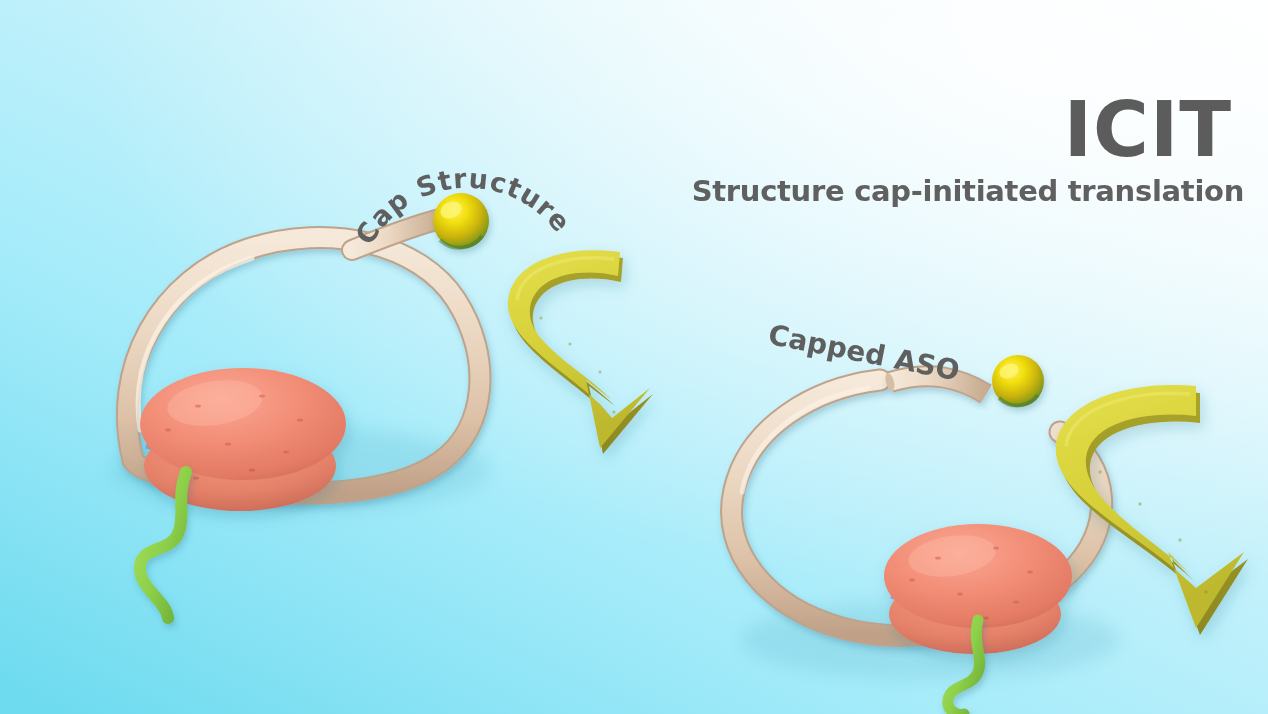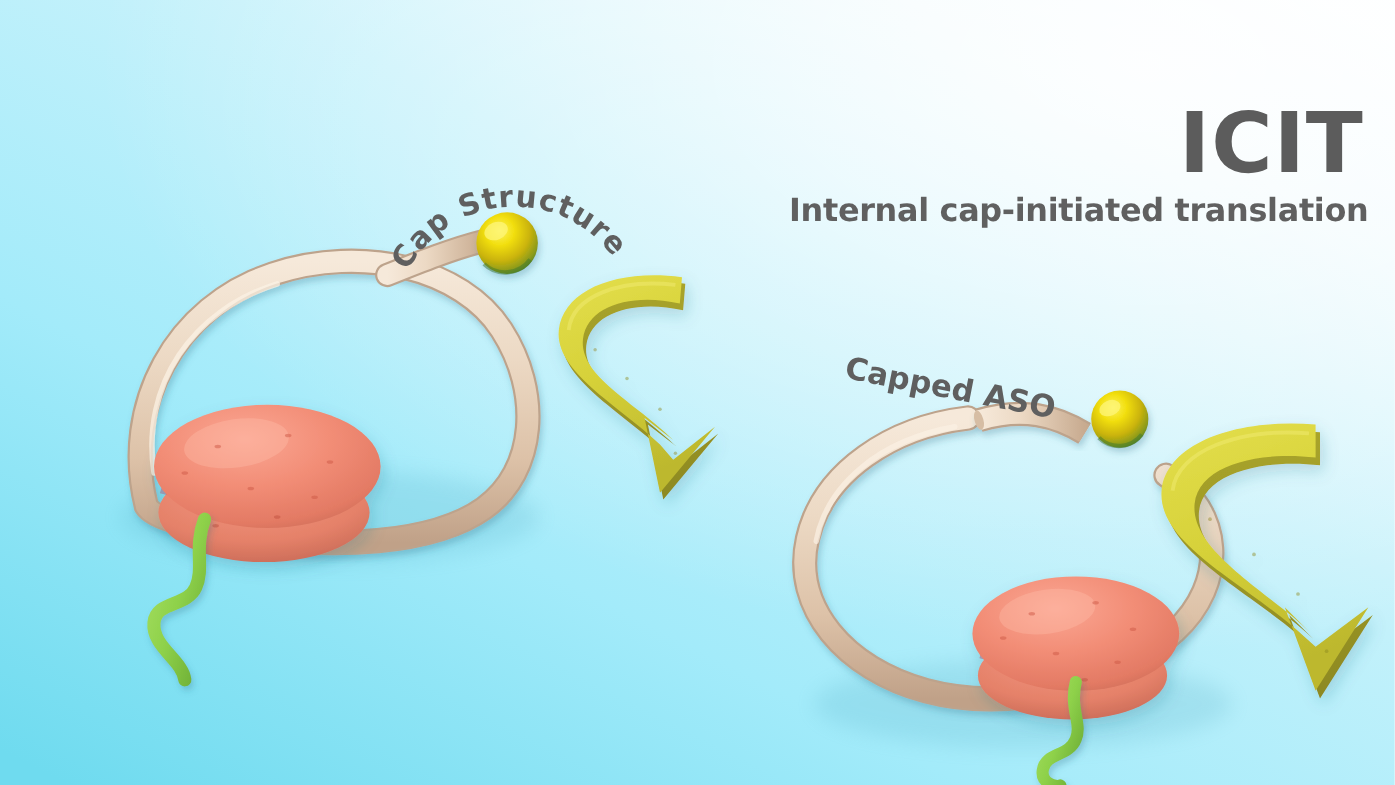--- a/index.html
+++ b/index.html
@@ -32,21 +32,21 @@
     width: 620px;
     pointer-events: none;
   }
   .title-main {
     font-family: "DejaVu Sans", sans-serif;
     font-weight: bold;
     font-size: 76px;
     letter-spacing: 1px;
     color: #5c5c5c;
     line-height: 1;
-    margin: 0 4px 8px 0;
+    margin: 0 12px 8px 0;
   }
   .title-sub {
     font-family: "DejaVu Sans", sans-serif;
     font-weight: bold;
     font-size: 29px;
     letter-spacing: -0.3px;
     color: #606060;
     line-height: 1.1;
     margin: 0;
   }
@@ -330,18 +330,18 @@
       </g>
     </g>
 
     <text class="arc-text">
       <textPath href="#capArcPath" startOffset="50%" text-anchor="middle">Cap Structure</textPath>
     </text>
   </svg>
 
   <div class="title-block">
     <div class="title-main">ICIT</div>
-    <div class="title-sub">Internal cap-initiated translation</div>
+    <div class="title-sub">Structure cap-initiated translation</div>
   </div>
 
   <div class="label-aso">Capped ASO</div>
 
 </div>
 
 </body></html>

